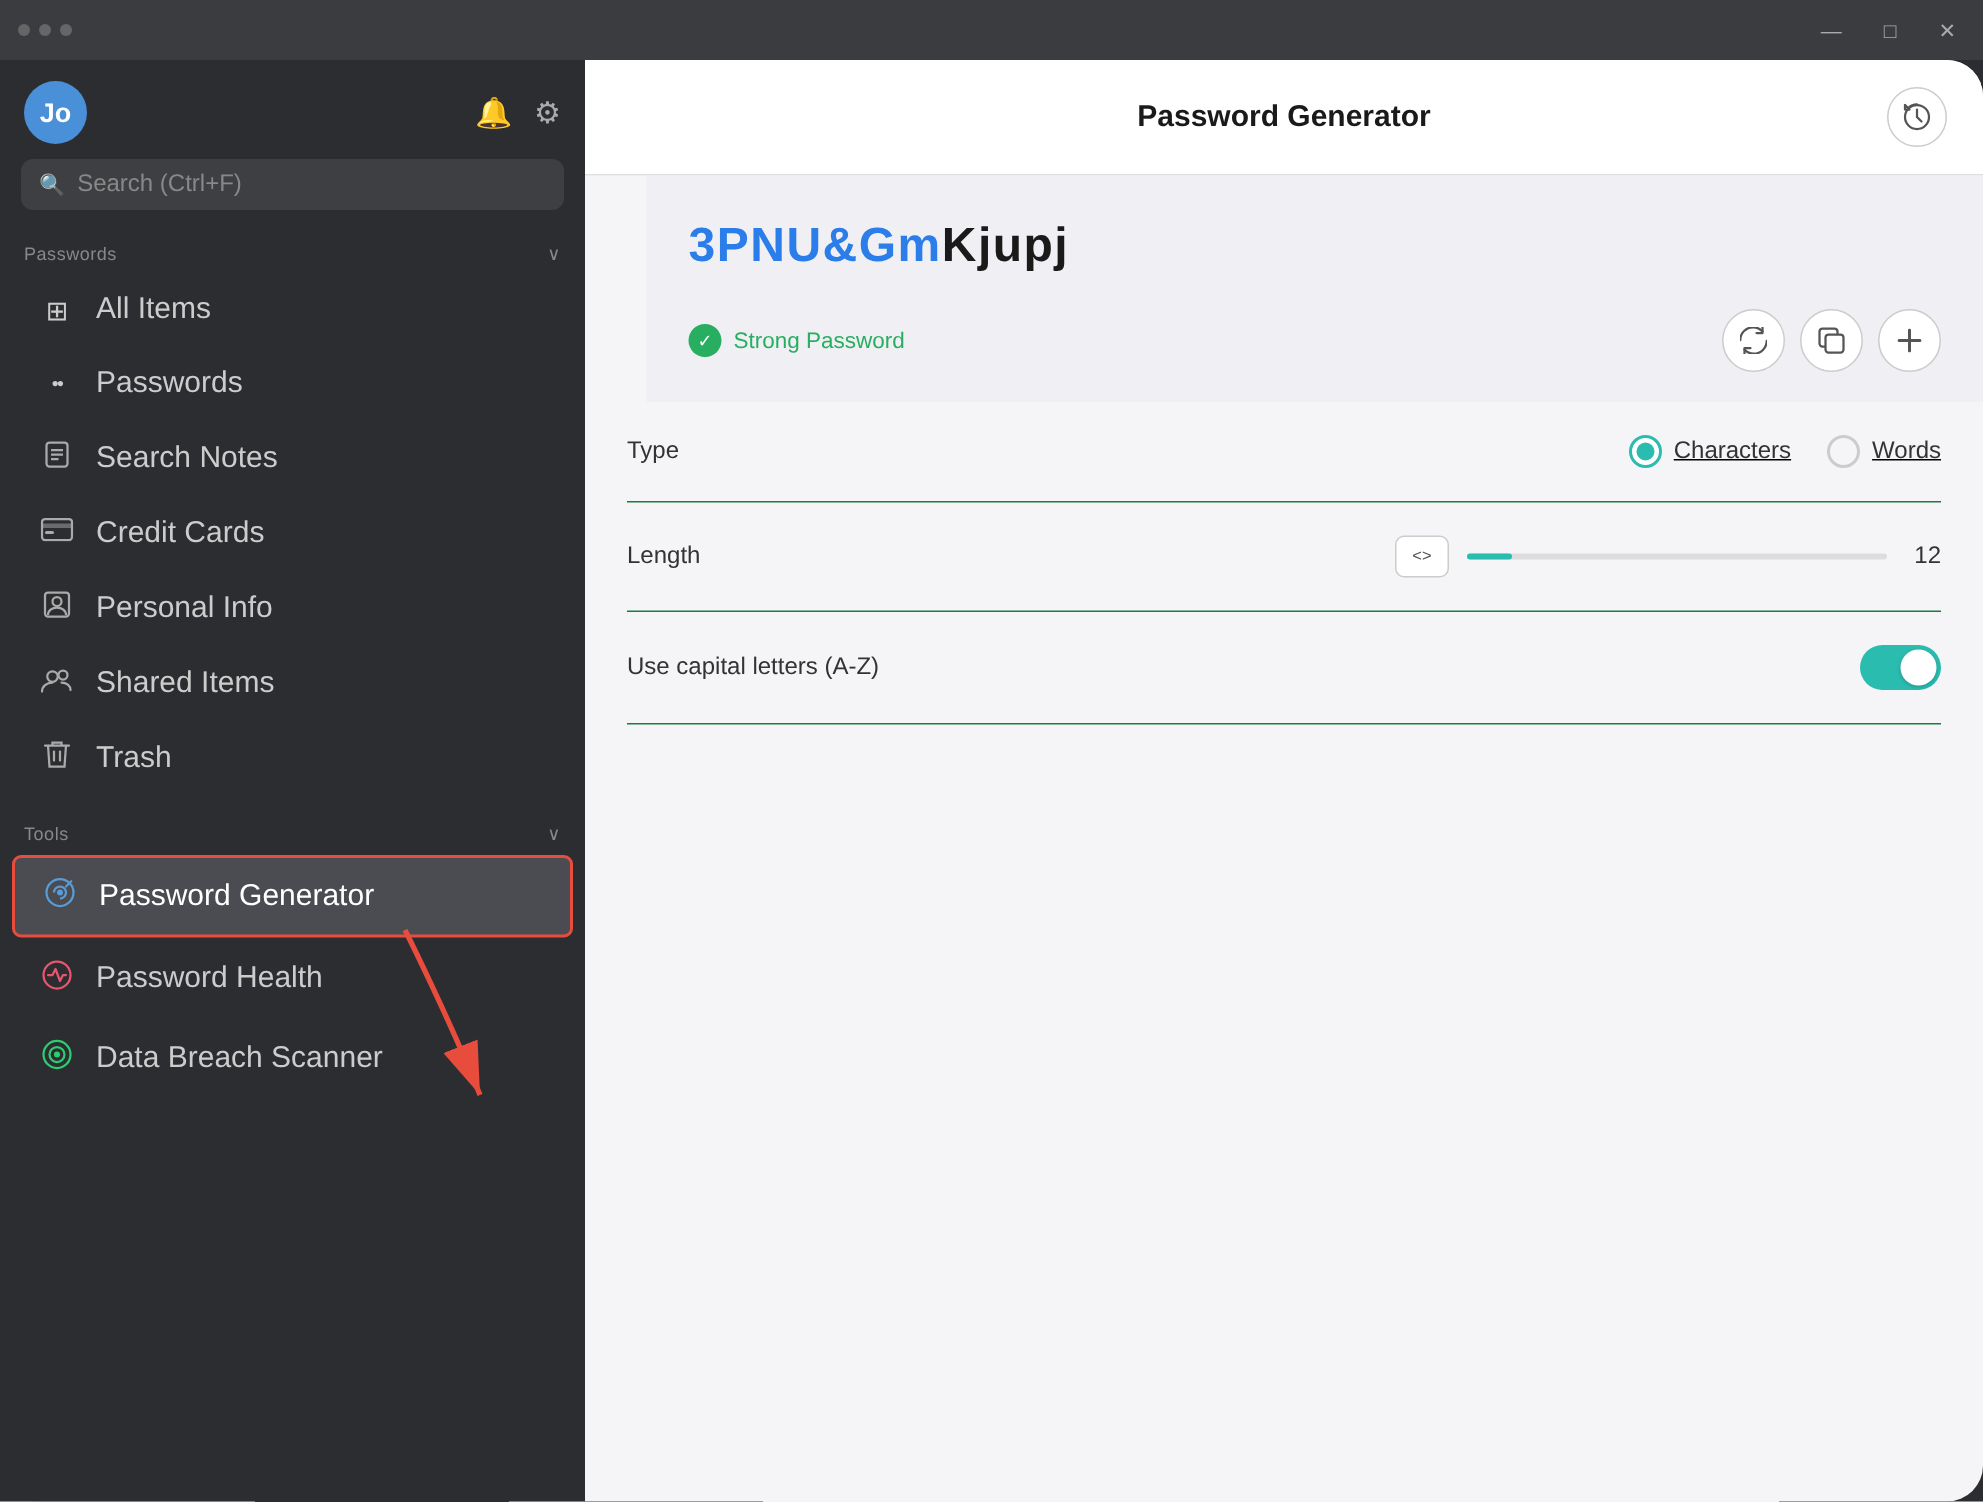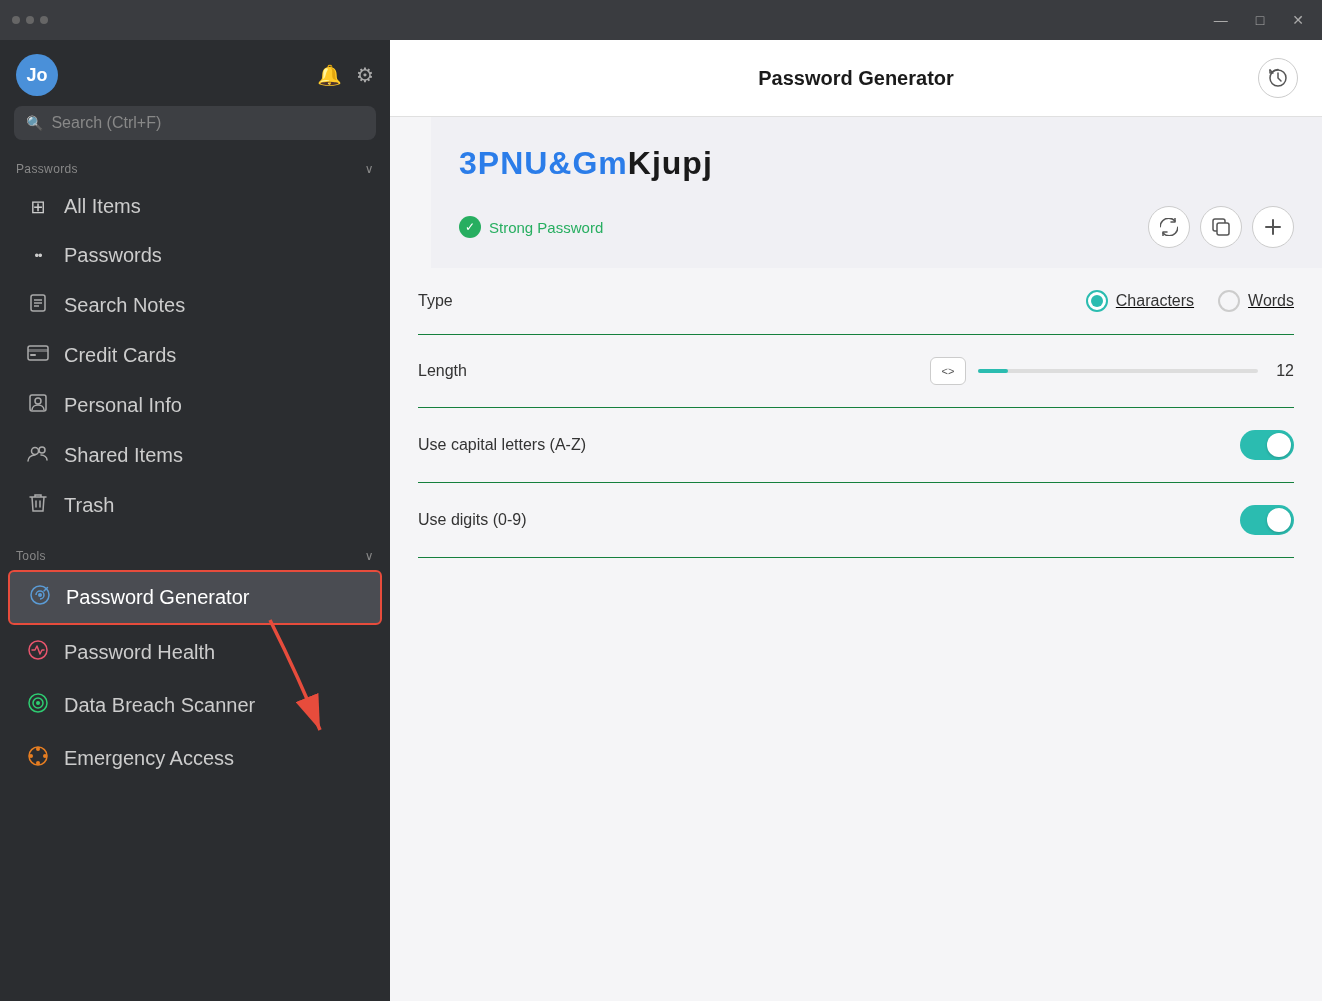--- a/index.html
+++ b/index.html
@@ -14,21 +14,21 @@
       justify-content: space-between;
       padding: 0 12px;
       flex-shrink: 0;
     }
     .title-bar-dots { display: flex; gap: 6px; align-items: center; }
     .title-bar-dot { width: 8px; height: 8px; border-radius: 50%; background: #666; }
     .title-bar-controls { display: flex; gap: 16px; align-items: center; }
     .title-bar-btn { background: none; border: none; color: #aaa; cursor: pointer; font-size: 14px; padding: 2px 6px; }
 
     
-    .main-layout { display: flex; flex: 1; overflow: hidden; }
+    .main-layout { display: flex; flex: 1; overflow: hidden; border-radius: 24px; }
 
     
     .sidebar {
       width: 390px;
       background: #2b2d30;
       display: flex;
       flex-direction: column;
       flex-shrink: 0;
       overflow-y: auto;
       padding-bottom: 20px;
@@ -359,33 +359,20 @@
       <span class="sidebar-item-icon tool-icon-breach">
         <svg width="22" height="22" viewBox="0 0 22 22" fill="none">
           <circle cx="11" cy="11" r="9" stroke="#2ecc71" stroke-width="1.5" fill="none"></circle>
           <circle cx="11" cy="11" r="5" stroke="#2ecc71" stroke-width="1.5" fill="none"></circle>
           <circle cx="11" cy="11" r="2" fill="#2ecc71"></circle>
         </svg>
       </span>
       <span class="sidebar-item-label">Data Breach Scanner</span>
     </div>
 
-    <div class="sidebar-item">
-      <span class="sidebar-item-icon tool-icon-emergency">
-        <svg width="22" height="22" viewBox="0 0 22 22" fill="none">
-          <circle cx="11" cy="11" r="9" stroke="#e67e22" stroke-width="1.5" fill="none"></circle>
-          <circle cx="11" cy="11" r="9" stroke="#e67e22" stroke-width="0.5" fill="none" opacity="0.4"></circle>
-          <circle cx="11" cy="4" r="2" fill="#e67e22"></circle>
-          <circle cx="11" cy="18" r="2" fill="#e67e22"></circle>
-          <circle cx="4" cy="11" r="2" fill="#e67e22"></circle>
-          <circle cx="18" cy="11" r="2" fill="#e67e22"></circle>
-        </svg>
-      </span>
-      <span class="sidebar-item-label">Emergency Access</span>
-    </div>
 
   </div>
 
   <div class="content-area">
 
     <div class="content-header">
       <div style="width:40px;"></div>
       <span class="content-title">Password Generator</span>
       <button class="history-btn">
         <svg width="20" height="20" viewBox="0 0 20 20" fill="none">
@@ -462,26 +449,20 @@
         </div>
       </div>
 
       <div class="setting-row">
         <span class="setting-label">Use capital letters (A-Z)</span>
         <div class="toggle">
           <div class="toggle-knob"></div>
         </div>
       </div>
 
-      <div class="setting-row">
-        <span class="setting-label">Use digits (0-9)</span>
-        <div class="toggle">
-          <div class="toggle-knob"></div>
-        </div>
-      </div>
 
     </div>
 
   </div>
 
 </div>
 
 <svg class="red-arrow-svg" width="200" height="200" viewBox="0 0 200 200">
   <defs>
     <marker id="arrowhead" markerWidth="10" markerHeight="7" refX="10" refY="3.5" orient="auto">

